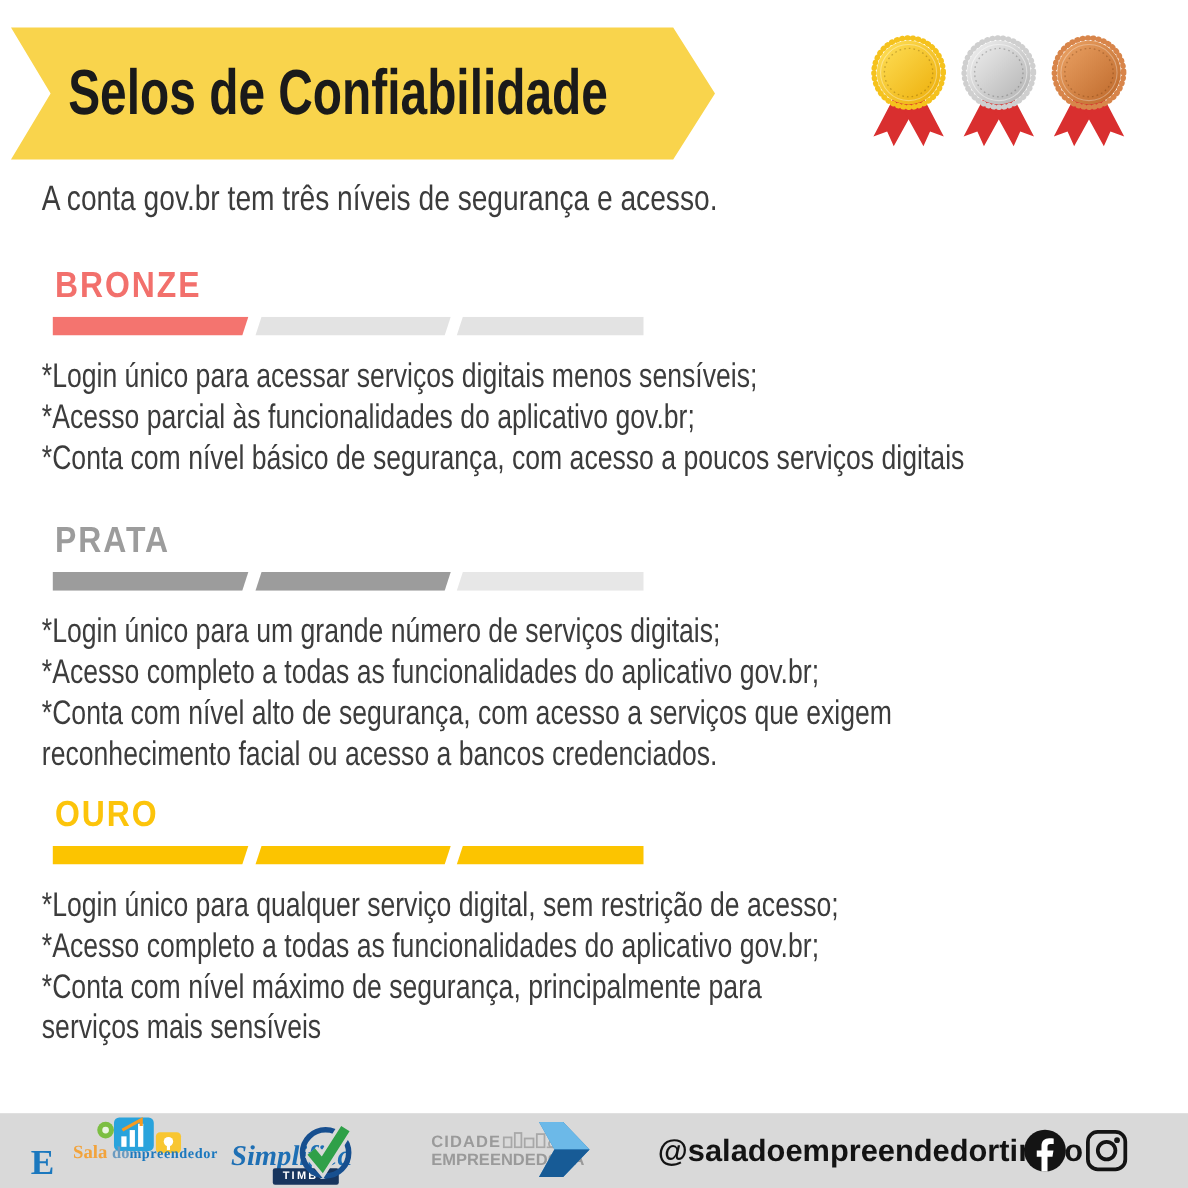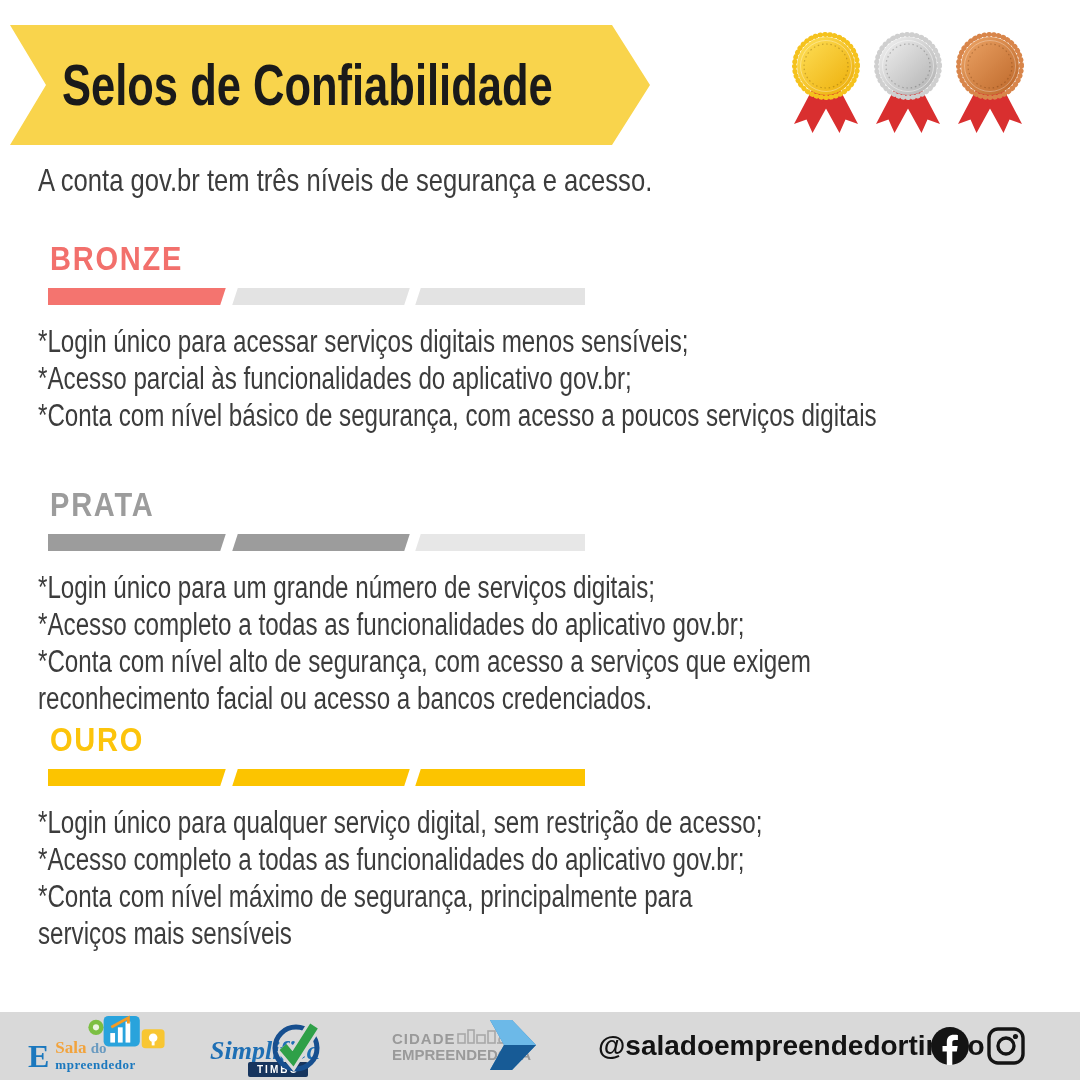--- a/index.html
+++ b/index.html
@@ -21,21 +21,21 @@
   .medal{width:82px;height:110px;}
   
   .intro{
     position:absolute;left:38px;top:162px;width:1200px;
     font-size:32px;color:#3c3c3c;
     transform:scaleX(.8);transform-origin:0 0;white-space:nowrap;
   }
   
   .section{position:absolute;left:0;width:1080px;height:1px;}
   #sec-bronze{top:240px}
-  #sec-prata{top:486px}
+  #sec-prata{top:472px}
   #sec-ouro{top:721px}
   .lvl-heading{
     position:absolute;left:50px;top:0;
     font-size:33px;font-weight:bold;letter-spacing:2px;
     transform:scaleX(.88);transform-origin:0 0;white-space:nowrap;
   }
   .lvl-bar{
     position:absolute;left:48px;top:48px;width:537px;height:17px;
     overflow:hidden;
   }
@@ -54,21 +54,21 @@
     position:absolute;left:0;top:1012px;width:1080px;height:68px;
     background:#d9d9d9;
   }
   .logo{position:absolute;}
   
   #logo-sala{left:28px;top:0;width:210px;height:68px;}
   .sala-cluster{position:absolute;left:58px;top:2px;width:100px;height:40px;}
   .sala-text{position:absolute;left:0;top:28px;display:flex;align-items:flex-start;
     font-family:"Liberation Serif","DejaVu Serif",serif;font-weight:bold;}
   .sala-e{font-size:32px;line-height:32px;color:#1b78be;}
-  .sala-col{display:flex;flex-direction:column;margin-left:6px;justify-content:space-between;}
+  .sala-col{display:flex;flex-direction:row;margin-left:17px;justify-content:space-between;}
   .sala-row1{font-size:17px;line-height:16px;}
   .sala-word1{color:#f2a33c;}
   .sala-word2{color:#6b9bc0;font-size:15px;}
   .sala-rest{font-size:13px;line-height:18px;color:#1b78be;letter-spacing:.5px;}
   
   #logo-simplifica{left:210px;top:0;width:130px;height:68px;}
   .simpl-script{
     position:absolute;left:0;top:24px;
     font-family:"Liberation Serif","DejaVu Serif",serif;
     font-style:italic;font-weight:bold;font-size:26px;color:#1e6fb4;

